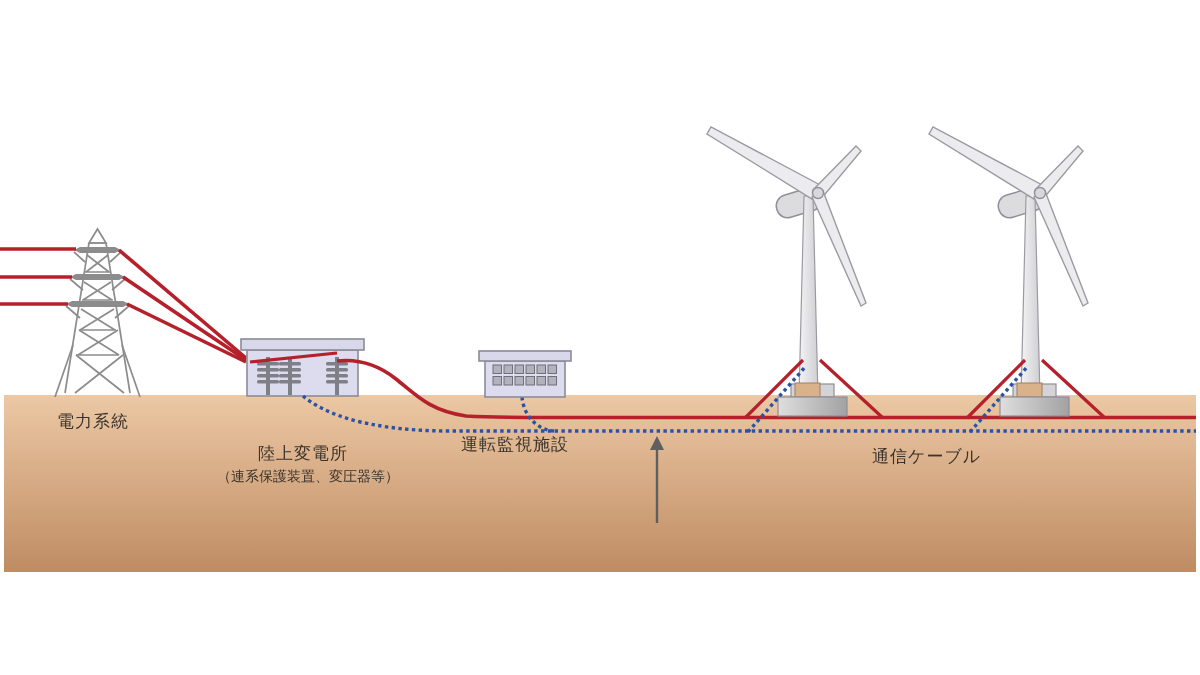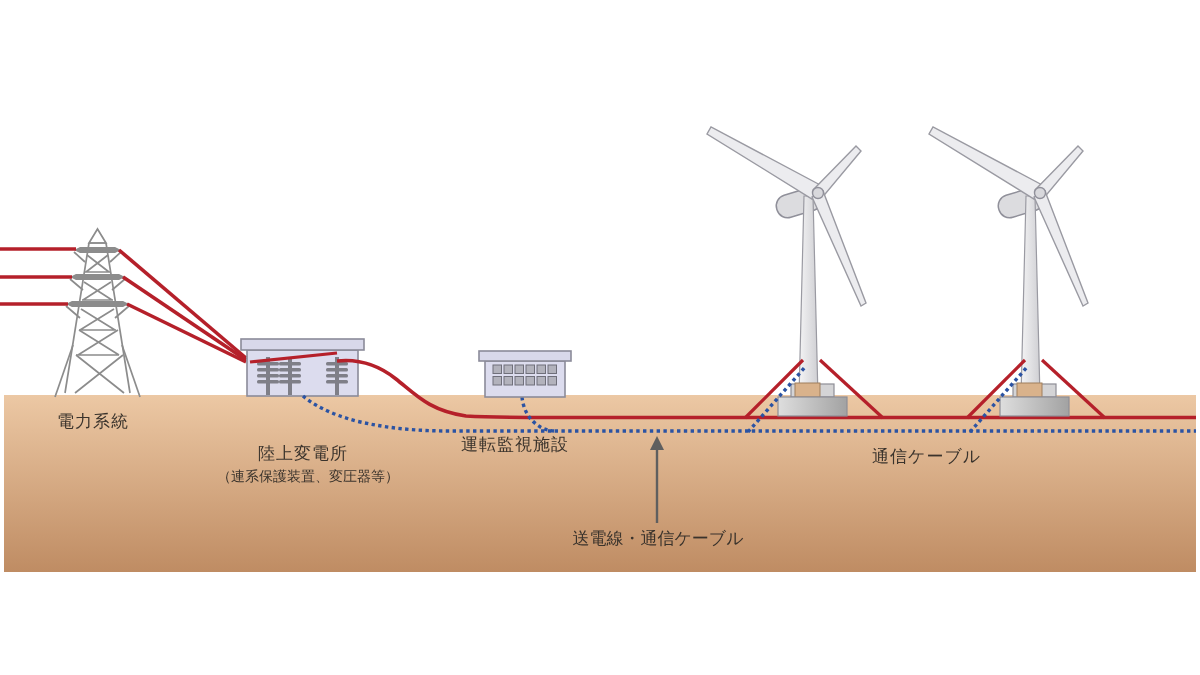--- a/index.html
+++ b/index.html
@@ -143,17 +143,16 @@
 </svg>
 
 <div class="lbl" style="left:57px;top:410px;">電力系統</div>
 
 <div class="lbl center" style="left:183px;top:442px;width:240px;">陸上変電所</div>
 
 <div class="lbl center" style="left:178px;top:468px;width:260px;font-size:14px;letter-spacing:0;">（連系保護装置、変圧器等）</div>
 
 <div class="lbl" style="left:461px;top:433px;">運転監視施設</div>
 
-<div class="lbl center" style="left:558px;top:527px;width:200px;letter-spacing:0;">送電線・通信ケーブル</div>
 
 <div class="lbl" style="left:872px;top:445px;">通信ケーブル</div>
 
 </div>
 
 </body></html>

